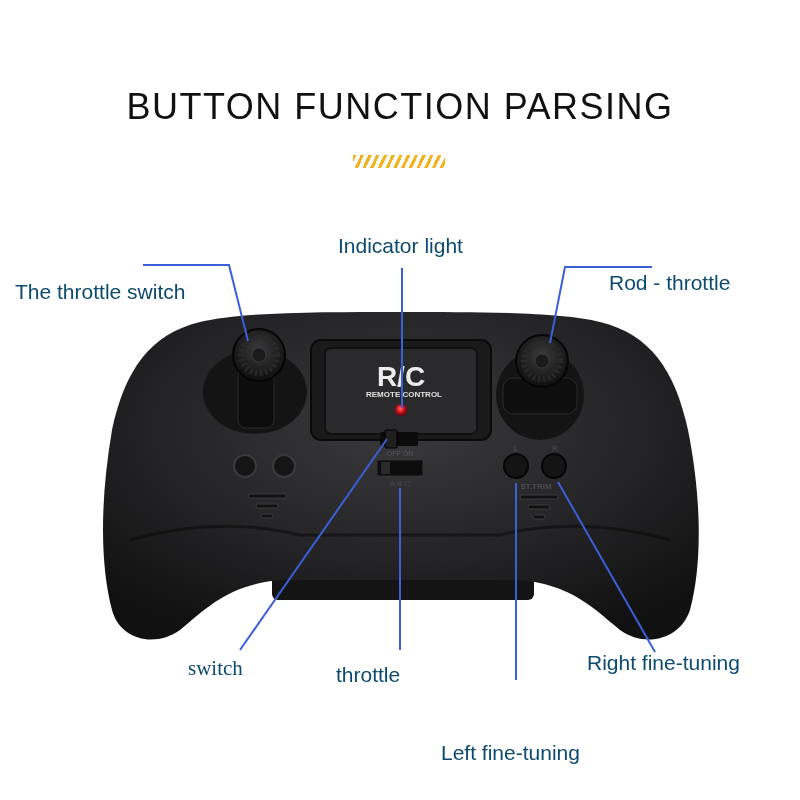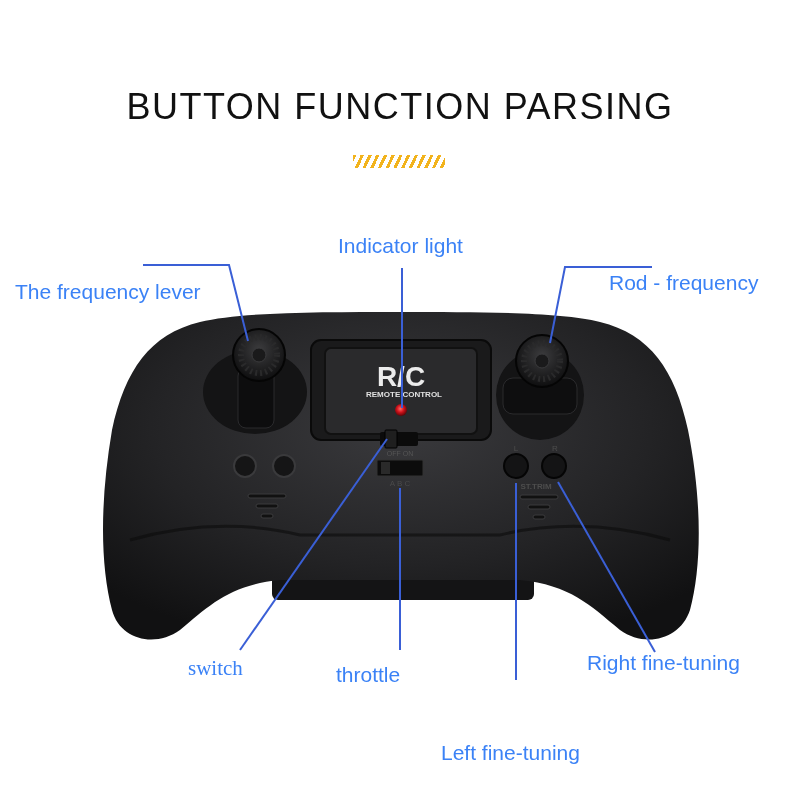--- a/index.html
+++ b/index.html
@@ -1,20 +1,20 @@
 <!DOCTYPE html>
 <html><head>
   <meta charset="utf-8">
   <style>
     html, body { margin:0; padding:0; background:#ffffff; }
     body { width:800px; height:800px; position:relative; overflow:hidden; font-family:"Liberation Sans", sans-serif; }
     .title { position:absolute; top:86px; left:0; width:800px; text-align:center; font-size:36px; letter-spacing:1.5px; color:#111; font-weight:400; }
     .stripes { position:absolute; left:353px; top:155px; width:92px; height:13px;
       background: repeating-linear-gradient(115deg, #f2b31c 0 3px, transparent 3px 7px); }
-    .label { position:absolute; font-size:21px; color:#3b82f6; white-space:nowrap; }
+    .label { position:absolute; font-size:21px; color:#0c4a6e; white-space:nowrap; }
     svg.art { position:absolute; left:0; top:0; }
   </style>
 </head>
 <body>
 
 <div class="title">BUTTON FUNCTION PARSING</div>
 <div class="stripes"></div>
 
 <svg class="art" width="800" height="800" viewBox="0 0 800 800">
   <defs>
@@ -89,19 +89,19 @@
     <polyline points="143,265 229,265 248,341"></polyline>
     <line x1="402" y1="268" x2="402" y2="408"></line>
     <polyline points="652,267 565,267 550,343"></polyline>
     <line x1="387" y1="439" x2="240" y2="650"></line>
     <line x1="400" y1="488" x2="400" y2="650"></line>
     <line x1="516" y1="483" x2="516" y2="680"></line>
     <line x1="558" y1="482" x2="655" y2="652"></line>
   </g>
 </svg>
 
-<div class="label" style="left:15px;top:280px;">The frequency lever</div>
+<div class="label" style="left:15px;top:280px;">The throttle switch</div>
 <div class="label" style="left:338px;top:234px;">Indicator light</div>
-<div class="label" style="left:609px;top:271px;">Rod - frequency</div>
+<div class="label" style="left:609px;top:271px;">Rod - throttle</div>
 <div class="label" style="left:188px;top:656px;font-family:Liberation Serif, serif;">switch</div>
 <div class="label" style="left:336px;top:663px;">throttle</div>
 <div class="label" style="left:587px;top:651px;">Right fine-tuning</div>
 <div class="label" style="left:441px;top:701px;margin-top:40px;">Left fine-tuning</div>
 
 </body></html>

